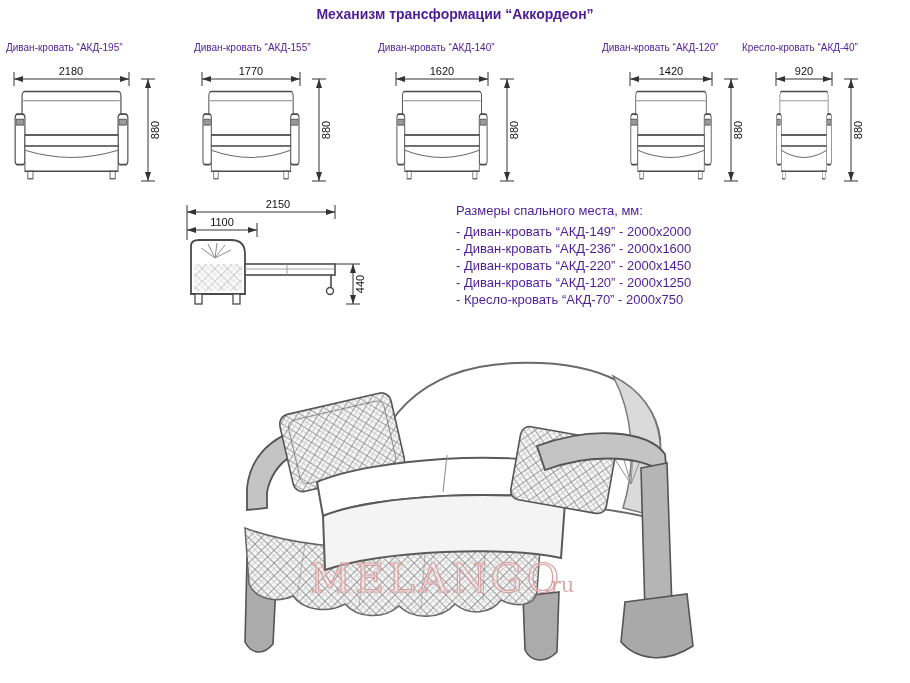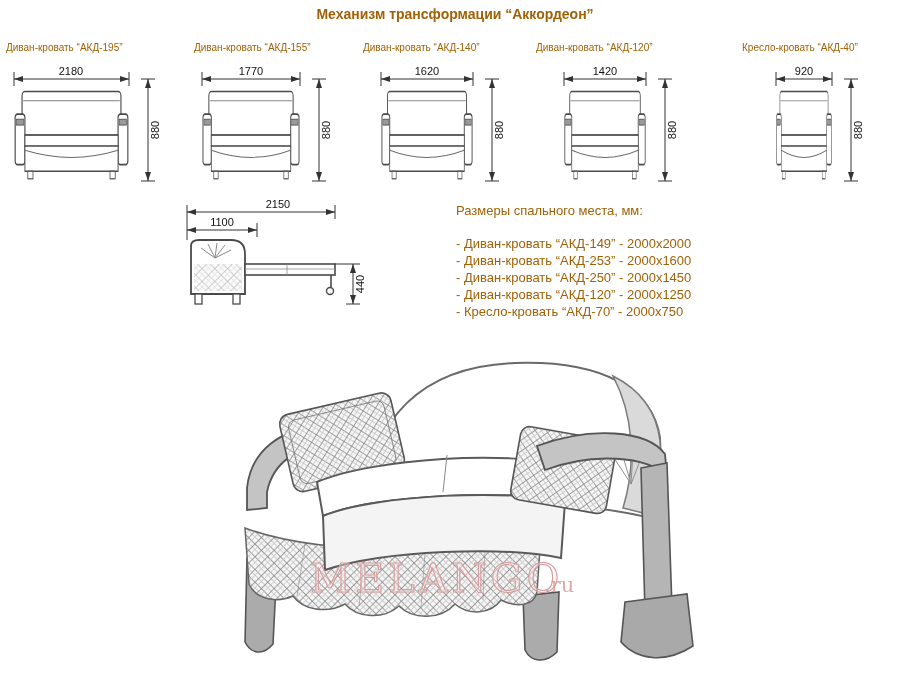--- a/index.html
+++ b/index.html
@@ -1,27 +1,27 @@
 <!DOCTYPE html>
 <html><head>
 <meta charset="utf-8">
 <style>
   html,body{margin:0;padding:0;background:#fff;}
   .page{position:relative;width:910px;height:683px;background:#fff;overflow:hidden;
-        font-family:"Liberation Sans",sans-serif;color:#a16207;}
+        font-family:"Liberation Sans",sans-serif;color:#4c1d95;}
   .title{position:absolute;top:6px;left:0;width:100%;text-align:center;
          font-size:14px;font-weight:bold;}
   .variant{position:absolute;top:42px;}
   .vlabel{font-size:10px;white-space:nowrap;}
   .variant svg{display:block;margin-top:12px;}
   .dim{stroke:#333;stroke-width:1;fill:none;}
   .dimtext{font-family:"Liberation Sans",sans-serif;font-size:11px;fill:#111;}
   .sideview{position:absolute;left:183px;top:198px;}
   .bedsizes{position:absolute;left:456px;top:202px;font-size:13px;line-height:17px;}
-  .bs-head{margin-bottom:16px;}
+  .bs-head{margin-bottom:4px;}
   .sofa-big{position:absolute;left:185px;top:346px;}
   .watermark{position:absolute;left:308px;top:550px;z-index:5;pointer-events:none;}
 </style>
 </head>
 <body>
 
 <div class="page">
 
   <svg width="0" height="0" style="position:absolute">
     <defs>
@@ -76,36 +76,36 @@
       <line class="dim" x1="102" y1="7" x2="102" y2="21"></line>
       <text class="dimtext" x="53" y="10" text-anchor="middle">1770</text>
       <use href="#sofa-front" x="4" y="24" width="98" height="94"></use>
       <line class="dim" x1="121" y1="14" x2="121" y2="116" marker-start="url(#arrow)" marker-end="url(#arrow)"></line>
       <line class="dim" x1="114" y1="14" x2="128" y2="14"></line>
       <line class="dim" x1="114" y1="116" x2="128" y2="116"></line>
       <text class="dimtext" text-anchor="middle" transform="rotate(-90 132 65)" x="132" y="65">880</text>
     </svg>
   </div>
 
-  <div class="variant" style="left:363px;width:165px">
+  <div class="variant" style="left:378px;width:165px">
     <div class="vlabel">Диван-кровать “АКД-140”</div>
     <svg width="139" height="122" style="margin-left:14px">
       <line class="dim" x1="4" y1="14" x2="96" y2="14" marker-start="url(#arrow)" marker-end="url(#arrow)"></line>
       <line class="dim" x1="4" y1="7" x2="4" y2="21"></line>
       <line class="dim" x1="96" y1="7" x2="96" y2="21"></line>
       <text class="dimtext" x="50" y="10" text-anchor="middle">1620</text>
       <use href="#sofa-front" x="4" y="24" width="92" height="94"></use>
       <line class="dim" x1="115" y1="14" x2="115" y2="116" marker-start="url(#arrow)" marker-end="url(#arrow)"></line>
       <line class="dim" x1="108" y1="14" x2="122" y2="14"></line>
       <line class="dim" x1="108" y1="116" x2="122" y2="116"></line>
       <text class="dimtext" text-anchor="middle" transform="rotate(-90 126 65)" x="126" y="65">880</text>
     </svg>
   </div>
 
-  <div class="variant" style="left:536px;width:150px">
+  <div class="variant" style="left:602px;width:150px">
     <div class="vlabel">Диван-кровать “АКД-120”</div>
     <svg width="129" height="122" style="margin-left:24px">
       <line class="dim" x1="4" y1="14" x2="86" y2="14" marker-start="url(#arrow)" marker-end="url(#arrow)"></line>
       <line class="dim" x1="4" y1="7" x2="4" y2="21"></line>
       <line class="dim" x1="86" y1="7" x2="86" y2="21"></line>
       <text class="dimtext" x="45" y="10" text-anchor="middle">1420</text>
       <use href="#sofa-front" x="4" y="24" width="82" height="94"></use>
       <line class="dim" x1="105" y1="14" x2="105" y2="116" marker-start="url(#arrow)" marker-end="url(#arrow)"></line>
       <line class="dim" x1="98" y1="14" x2="112" y2="14"></line>
       <line class="dim" x1="98" y1="116" x2="112" y2="116"></line>
@@ -151,22 +151,22 @@
       <line class="dim" x1="170" y1="66" x2="170" y2="106" marker-start="url(#arrow)" marker-end="url(#arrow)"></line>
       <line class="dim" x1="152" y1="66" x2="177" y2="66"></line>
       <line class="dim" x1="163" y1="106" x2="177" y2="106"></line>
       <text class="dimtext" text-anchor="middle" transform="rotate(-90 181 86)" x="181" y="86">440</text>
     </svg>
   </div>
 
   <div class="bedsizes">
     <div class="bs-head">Размеры спального места, мм:</div>
     <div class="bs-item">- Диван-кровать “АКД-149” - 2000х2000</div>
-    <div class="bs-item">- Диван-кровать “АКД-253” - 2000х1600</div>
-    <div class="bs-item">- Диван-кровать “АКД-250” - 2000х1450</div>
+    <div class="bs-item">- Диван-кровать “АКД-236” - 2000х1600</div>
+    <div class="bs-item">- Диван-кровать “АКД-220” - 2000х1450</div>
     <div class="bs-item">- Диван-кровать “АКД-120” - 2000х1250</div>
     <div class="bs-item">- Кресло-кровать “АКД-70” - 2000х750</div>
   </div>
 
   <svg class="sofa-big" width="530" height="332" viewBox="0 0 530 332">
 
     <path d="M186,168 C178,70 242,20 330,17 C415,14 468,42 475,92 L478,175 C392,152 268,152 186,168 Z" fill="#ffffff" stroke="#6a6a6a" stroke-width="2"></path>
     <path d="M428,30 C460,46 472,70 475,95 L478,172 L438,162 C452,116 448,68 428,30 Z" fill="#dadada" stroke="#7a7a7a" stroke-width="1.5"></path>
     <path d="M446,138 L420,98 M446,138 L433,93 M446,138 L449,91 M446,138 L462,97" stroke="#8f8f8f" stroke-width="1" fill="none"></path>
     <path d="M424,106 Q447,94 462,104" stroke="#8f8f8f" stroke-width="1" fill="none"></path>

